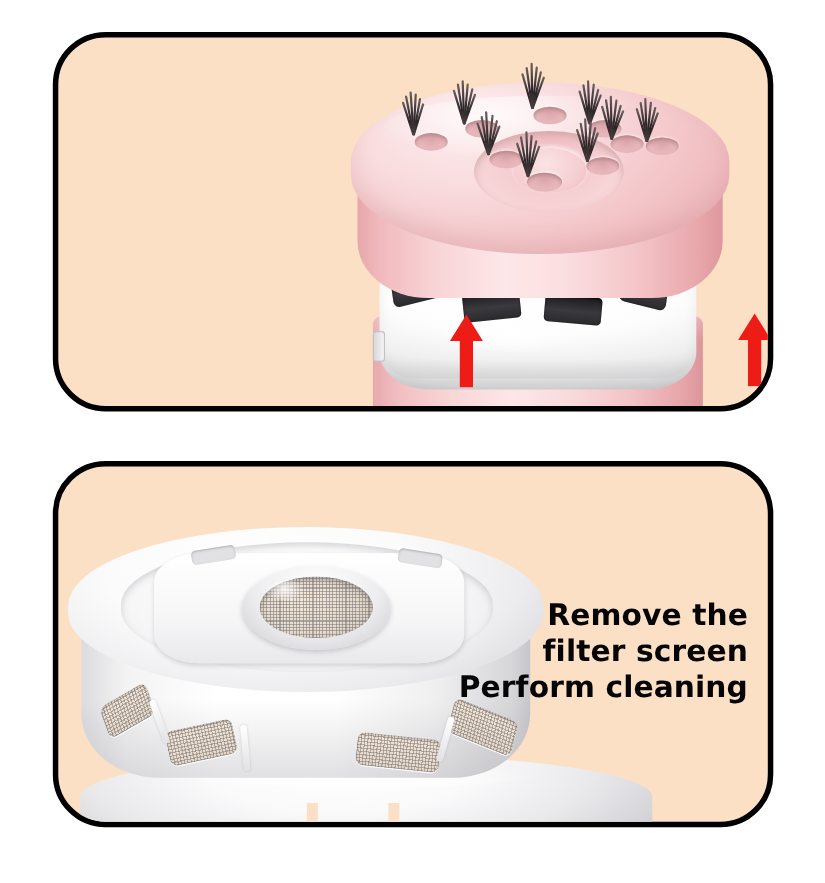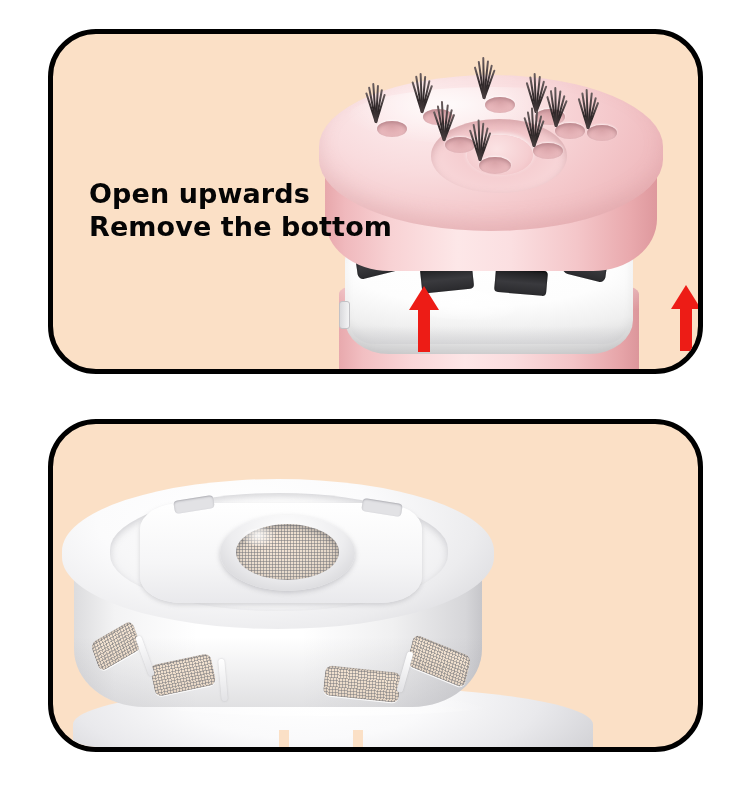--- a/index.html
+++ b/index.html
@@ -385,22 +385,20 @@
 
     <div class="arrow" id="arrow-left">
       <div class="head"></div>
       <div class="shaft"></div>
     </div>
     <div class="arrow" id="arrow-right">
       <div class="head"></div>
       <div class="shaft"></div>
     </div>
 
-    <div class="caption" id="caption-1">Open upwards
-Remove the bottom</div>
   </div>
 
   <div class="panel" id="panel-2">
 
     <div class="device2">
       <div class="f-body">
         <div class="f-body-shade"></div>
       </div>
 
       <div class="f-slot s1"></div>
@@ -423,15 +421,18 @@
     </div>
 
     <div class="device3">
       <div class="p3-rim"></div>
       <div class="p3-shadow"></div>
       <div class="p3-gap g1"></div>
       <div class="p3-gap g2"></div>
       <div class="p3-red"></div>
     </div>
 
+    <div class="caption" id="caption-2">Remove the
+filter screen
+Perform cleaning</div>
   </div>
 
 </div>
 
 </body></html>

